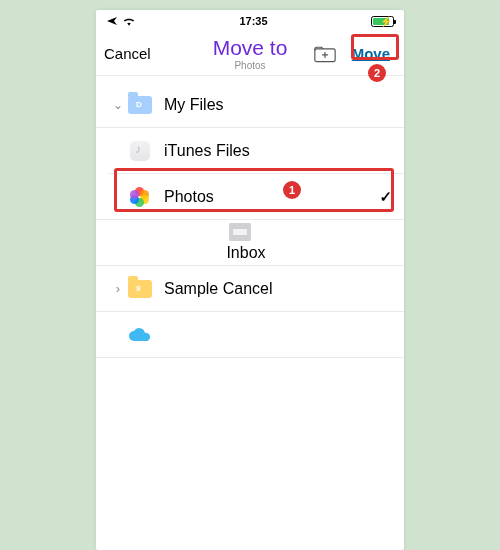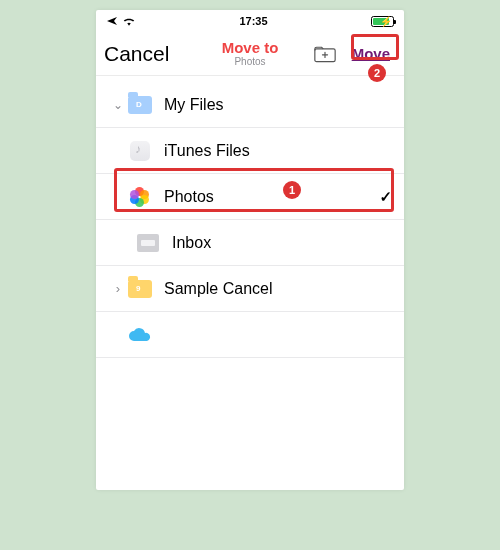--- a/index.html
+++ b/index.html
@@ -8,21 +8,21 @@
       background: #cfe3cf;
       width: 500px;
       height: 550px;
       display: flex;
       align-items: flex-start;
       justify-content: center;
       padding-top: 10px;
     }
     .device {
       width: 308px;
-      height: 480px;
+      height: 540px;
       background: #fff;
       border-radius: 2px;
       box-shadow: 0 0 4px rgba(0,0,0,0.08);
       overflow: hidden;
       position: relative;
     }
     
     .statusbar {
       height: 22px;
       display: flex;
@@ -46,26 +46,26 @@
     .nav {
       height: 44px;
       display:flex;
       align-items:center;
       justify-content: space-between;
       padding: 0 8px;
       position: relative;
       border-bottom: 0.5px solid rgba(0,0,0,0.08);
     }
     .nav .center{ position:absolute; left:50%; transform:translateX(-50%); text-align:center; line-height:1.1;}
-    .nav .title{ font-size:15px; font-weight:700; color:#ef4444;}
+    .nav .title{ font-size:21px; font-weight:400; color:#6d28d9;}
     .nav .subtitle{ font-size:10px; color:#8e8e93;}
-    .cancel{ font-size:21px; color:#000; }
+    .cancel{ font-size:15px; color:#000; }
     .nav .right-group{ display:flex; align-items:center; gap:10px;}
     .newfolder{ width:22px; height:18px; }
-    .move{ font-size:15px; font-weight:700; color:#701a75; padding:3px 6px;text-decoration:underline;}
+    .move{ font-size:15px; font-weight:700; color:#0369a1; padding:3px 6px;text-decoration:underline;}
     
     .list{ padding-top:6px; }
     .row{
       display:flex;
       align-items:center;
       height:46px;
       padding-left: 12px;
       padding-right: 12px;
       position:relative;
       border-bottom:1px solid #e9e9eb;
@@ -137,21 +137,21 @@
     <div class="row">
       <div class="disclosure">⌄</div>
       <div class="icon">
           <div class="folder-blue">
             <span class="d">D</span>
           </div>
         </div>
       <div class="label">My Files</div>
     </div>
 
-    <div class="row" style="padding-left:12px;">
+    <div class="row" style="padding-left:0;margin-left:12px;">
       <div class="indent"></div>
       <div class="icon">
           <div class="itunes-icn"></div>
         </div>
       <div class="label">iTunes Files</div>
     </div>
 
     <div class="row" style="padding-left:12px;">
       <div class="indent"></div>
       <div class="icon">
@@ -161,21 +161,21 @@
           <div class="petal" style="background:#ffcc00;left:10px;top:8px;"></div>
           <div class="petal" style="background:#34c759;left:5px;top:11px;"></div>
           <div class="petal" style="background:#007aff;left:0;top:8px;"></div>
           <div class="petal" style="background:#af52de;left:0;top:3px;"></div>
         </div>
       </div>
       <div class="label">Photos</div>
       <div class="checkmark">✓</div>
     </div>
 
-    <div class="row" style="padding-left:20px;">
+    <div class="row" style="padding-left:4px;flex-direction:column;">
       <div class="indent"></div>
       <div class="icon">
           <div class="inbox-icn"></div>
         </div>
       <div class="label">Inbox</div>
     </div>
 
     <div class="row">
       <div class="disclosure" style="font-size:13px;">›</div>
       <div class="icon">

